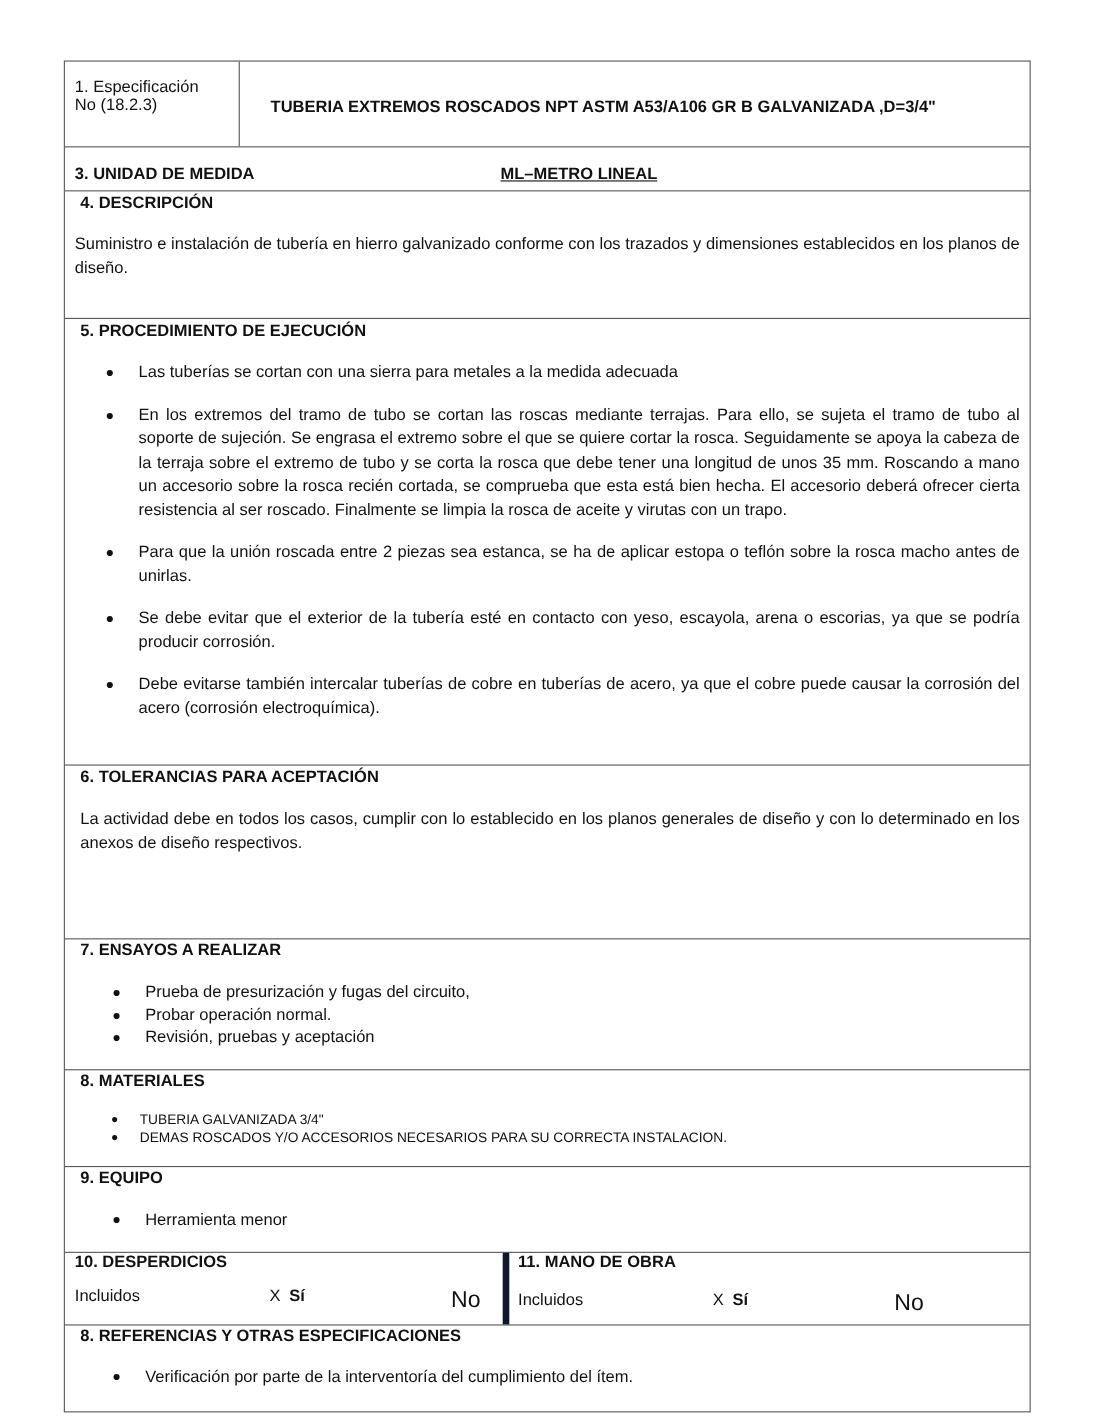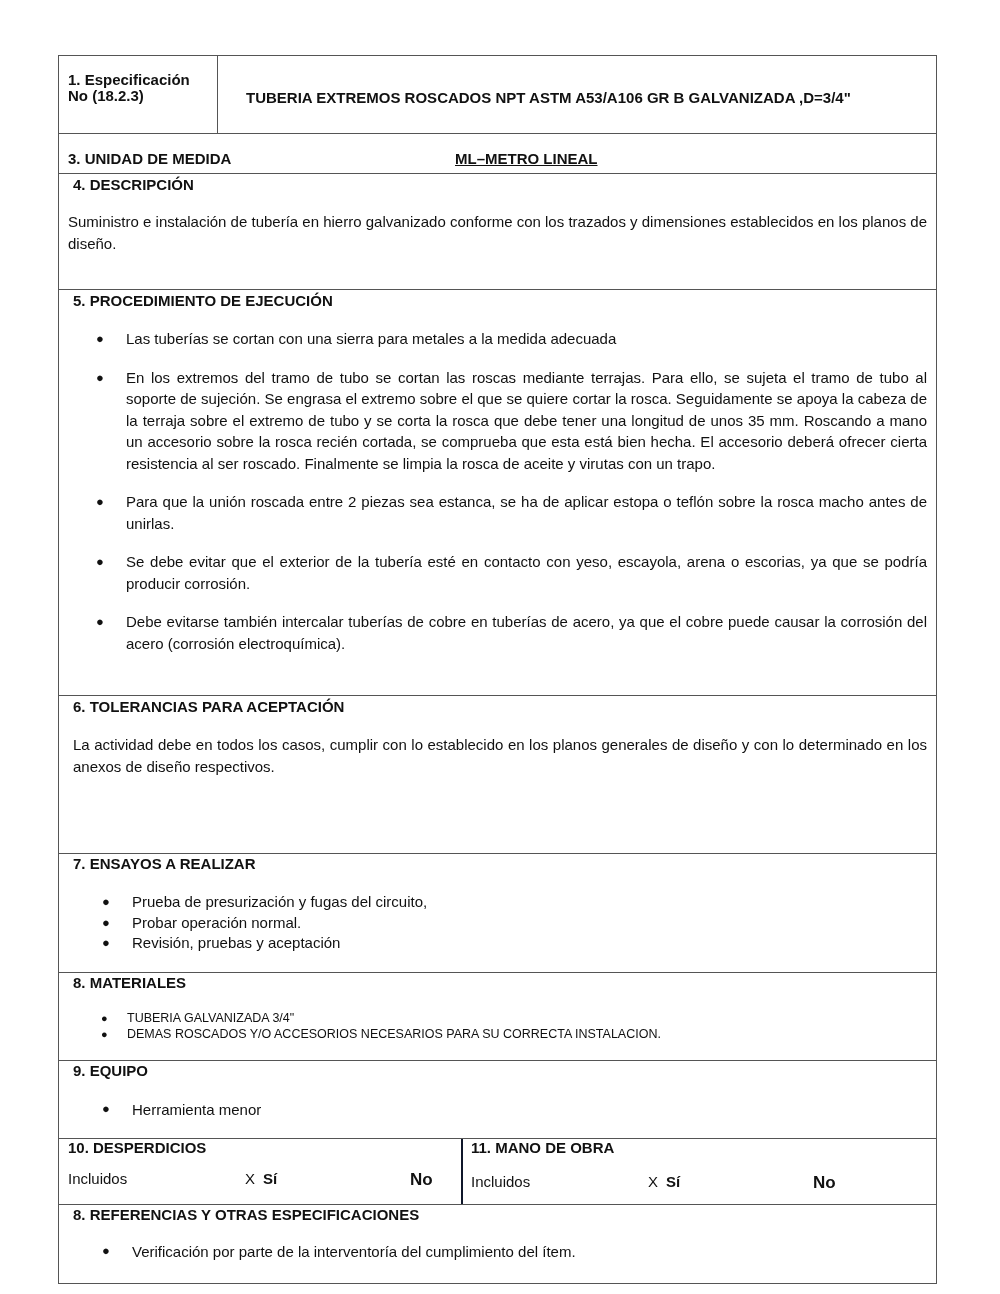--- a/index.html
+++ b/index.html
@@ -6,21 +6,21 @@
   body { width: 1000px; height: 1294px; position: relative; font-family: "Liberation Sans", sans-serif; color: #111111; }
   .sheet { position: absolute; left: 58px; top: 55px; width: 879px; border: 1px solid #555555; box-sizing: border-box; }
   .row { border-bottom: 1px solid #555555; position: relative; box-sizing: border-box; }
   .row:last-child { border-bottom: none; }
   .fs15 { font-size: 15px; }
   .txt { font-size: 15px; line-height: 21.5px; }
   .just { text-align: justify; }
 
   
   .r1 { height: 78px; display: flex; }
-  .r1 .c1 { width: 159px; border-right: 1px solid #555555; padding: 16px 0 0 9px; box-sizing: border-box; font-size: 15px; font-weight: bold; line-height: 16px; }
+  .r1 .c1 { width: 159px; border-right: 1px solid #555555; padding: 16px 0 0 9px; box-sizing: border-box; font-size: 15px; font-weight: normal; line-height: 16px; }
   .r1 .c2 { flex: 1; padding-top: 33px; padding-left: 28px; font-size: 15px; font-weight: bold; }
 
   
   .r3 { height: 40px; }
   .r3 .lbl { position: absolute; left: 9px; top: 16px; font-size: 15px; font-weight: bold; }
   .r3 .val { position: absolute; left: 396px; top: 16px; font-size: 15px; font-weight: bold; text-decoration: underline; }
 
   .sec-title { font-size: 15px; font-weight: bold; padding-left: 14px; }
 
   
@@ -60,31 +60,31 @@
 
   
   .r9 { height: 78px; }
   .r9 .sec-title { position: absolute; top: 1px; }
   .r9 .bullets { position: absolute; left: 73px; top: 40px; }
   .r9 .bullets li .dot { left: -30px; }
 
   
   .r10 { height: 66px; display: flex; }
   .r10 .half { position: relative; height: 100%; box-sizing: border-box; }
-  .r10 .left { width: 404px; border-right: 2px solid #0f172a; }
+  .r10 .left { width: 404px; border-right: 6px solid #0f172a; }
   .r10 .right { flex: 1; }
   .r10 .ttl { position: absolute; left: 9px; top: 0px; font-size: 15px; font-weight: bold; }
   .r10 .right .ttl { left: 8px; }
   .r10 .inc { position: absolute; left: 9px; top: 31px; font-size: 15px; }
   .r10 .right .inc { left: 8px; top: 34px; }
   .r10 .mark { position: absolute; font-size: 15px; }
   .r10 .left .mark { left: 186px; top: 31px; }
   .r10 .right .mark { left: 185px; top: 34px; }
   .r10 .yes { font-weight: bold; margin-left: 8px; }
-  .r10 .no { position: absolute; font-size: 17px; font-weight: bold; }
+  .r10 .no { position: absolute; font-size: 21px; font-weight: normal; }
   .r10 .left .no { left: 351px; top: 31px; }
   .r10 .right .no { left: 350px; top: 34px; }
 
   
   .r12 { height: 78px; }
   .r12 .sec-title { position: absolute; top: 1px; }
   .r12 .bullets { position: absolute; left: 73px; top: 38px; }
   .r12 .bullets li .dot { left: -30px; }
 </style>
 </head>

